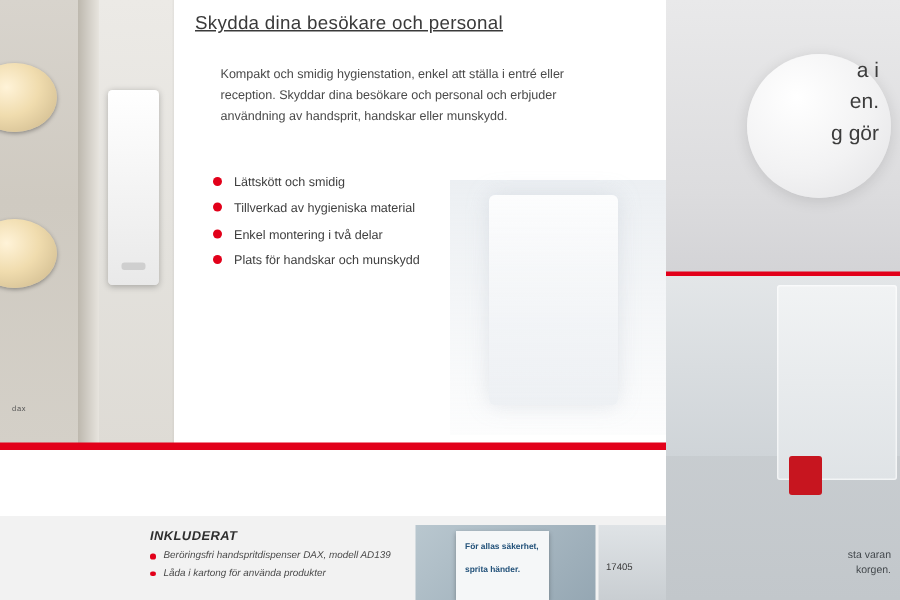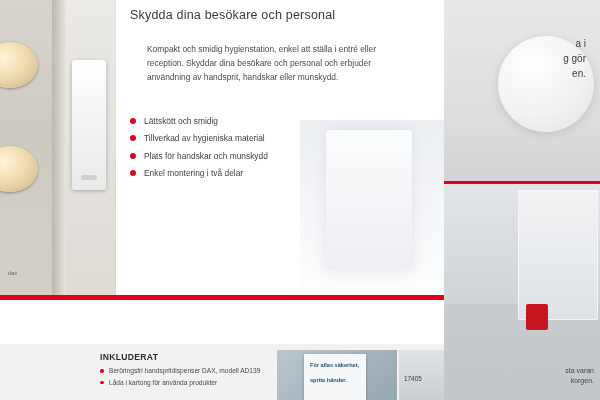--- a/index.html
+++ b/index.html
@@ -54,28 +54,28 @@
     position:absolute;left:116px;top:0;width:328px;height:298px;
     background:#ffffff;
     box-shadow:0 0 0 1px rgba(0,0,0,.03);
     overflow:hidden;
   }
   .card .headline{
     position:absolute;left:0;top:0;width:100%;padding:6px 0 0 0;
   }
   h1.title{
     margin:0;padding:2px 14px 0 14px;
-    font-size:12.5px;font-weight:400;color:#3a3a3a;letter-spacing:.2px;
+    font-size:12.5px;font-weight:400;color:#3a3a3a;letter-spacing:.2px;text-decoration:underline;
   }
   p.intro{
     margin:17px;padding:26px 26px 0 14px;
     font-size:8.4px;line-height:1.65;color:#4a4a4a;
   }
   ul.bullets{
-    margin:0;padding:14px 0 0 14px;list-style:none;
+    margin:12px;padding:14px 0 0 14px;list-style:none;
   }
   ul.bullets li{
     position:relative;padding:0 0 0 14px;margin:0 0 7.5px 0;
     font-size:8.4px;line-height:1.2;color:#3f3f3f;
   }
   ul.bullets li:before{
     content:"";position:absolute;left:0;top:2px;width:6px;height:6px;border-radius:50%;
     background:#e2001a;
   }
   
@@ -96,21 +96,21 @@
     background:linear-gradient(180deg,#e9e9ea 0%,#dcdcde 70%,#d3d3d6 100%);
     overflow:hidden;
   }
   .right-photo .blob{
     position:absolute;right:6px;top:36px;width:96px;height:96px;border-radius:50%;
     background:radial-gradient(circle at 35% 30%,#ffffff 0%,#f2f2f3 55%,#e2e2e4 100%);
     box-shadow:0 2px 10px rgba(0,0,0,.12);
   }
   .right-photo .ovtext{
     position:absolute;right:14px;top:36px;width:74px;
-    font-size:10px;line-height:1.5;color:#3c3c3c;text-align:right;
+    font-size:14px;line-height:1.5;color:#3c3c3c;text-align:right;
   }
   .right-photo .redline{
     position:absolute;left:0;bottom:0;width:100%;height:3px;background:#e2001a;
   }
 
   
   .right-photo2{
     position:absolute;left:444px;top:184px;width:156px;height:216px;
     background:linear-gradient(180deg,#cfd3d6 0%,#c2c7cb 100%);
     overflow:hidden;
@@ -138,21 +138,21 @@
   }
   .white-gap{
     position:absolute;left:0;top:300px;width:444px;height:44px;background:#ffffff;
   }
 
   
   .bottom{
     position:absolute;left:0;top:344px;width:444px;height:56px;background:#f2f2f2;
   }
   .incl{
-    position:absolute;left:100px;top:352px;width:168px;
+    position:absolute;left:100px;top:352px;width:168px;font-style:italic;
   }
   .incl h2{
     margin:0 0 5px 0;font-size:8.6px;font-weight:700;color:#2f2f2f;letter-spacing:.3px;
   }
   .incl li{
     position:relative;list-style:none;margin:0 0 3px 0;padding-left:9px;
     font-size:6.6px;line-height:1.35;color:#4a4a4a;
   }
   .incl li:before{
     content:"";position:absolute;left:0;top:2px;width:3.5px;height:3.5px;border-radius:50%;background:#e2001a;
@@ -198,31 +198,31 @@
 
   <div class="card">
     <div class="ghost"></div>
     <div class="headline">
       <h1 class="title">Skydda dina besökare och personal</h1>
     </div>
     <p class="intro">Kompakt och smidig hygienstation, enkel att ställa i entré eller reception. Skyddar dina besökare och personal och erbjuder användning av handsprit, handskar eller munskydd.</p>
     <ul class="bullets">
       <li>Lättskött och smidig</li>
       <li>Tillverkad av hygieniska material</li>
+      <li>Enkel montering i två delar</li>
       <li>Plats för handskar och munskydd</li>
-      <li>Enkel montering i två delar</li>
     </ul>
   </div>
 
   <div class="right-photo">
     <div class="blob"></div>
     <div class="ovtext">
       <div>a i</div>
+      <div>en.</div>
       <div>g gör</div>
-      <div>en.</div>
     </div>
     <div class="redline"></div>
   </div>
 
   <div class="right-photo2">
     <div class="wall"></div>
     <div class="door"></div>
     <div class="basket"></div>
     <div class="cap">
       <div>sta varan</div>

